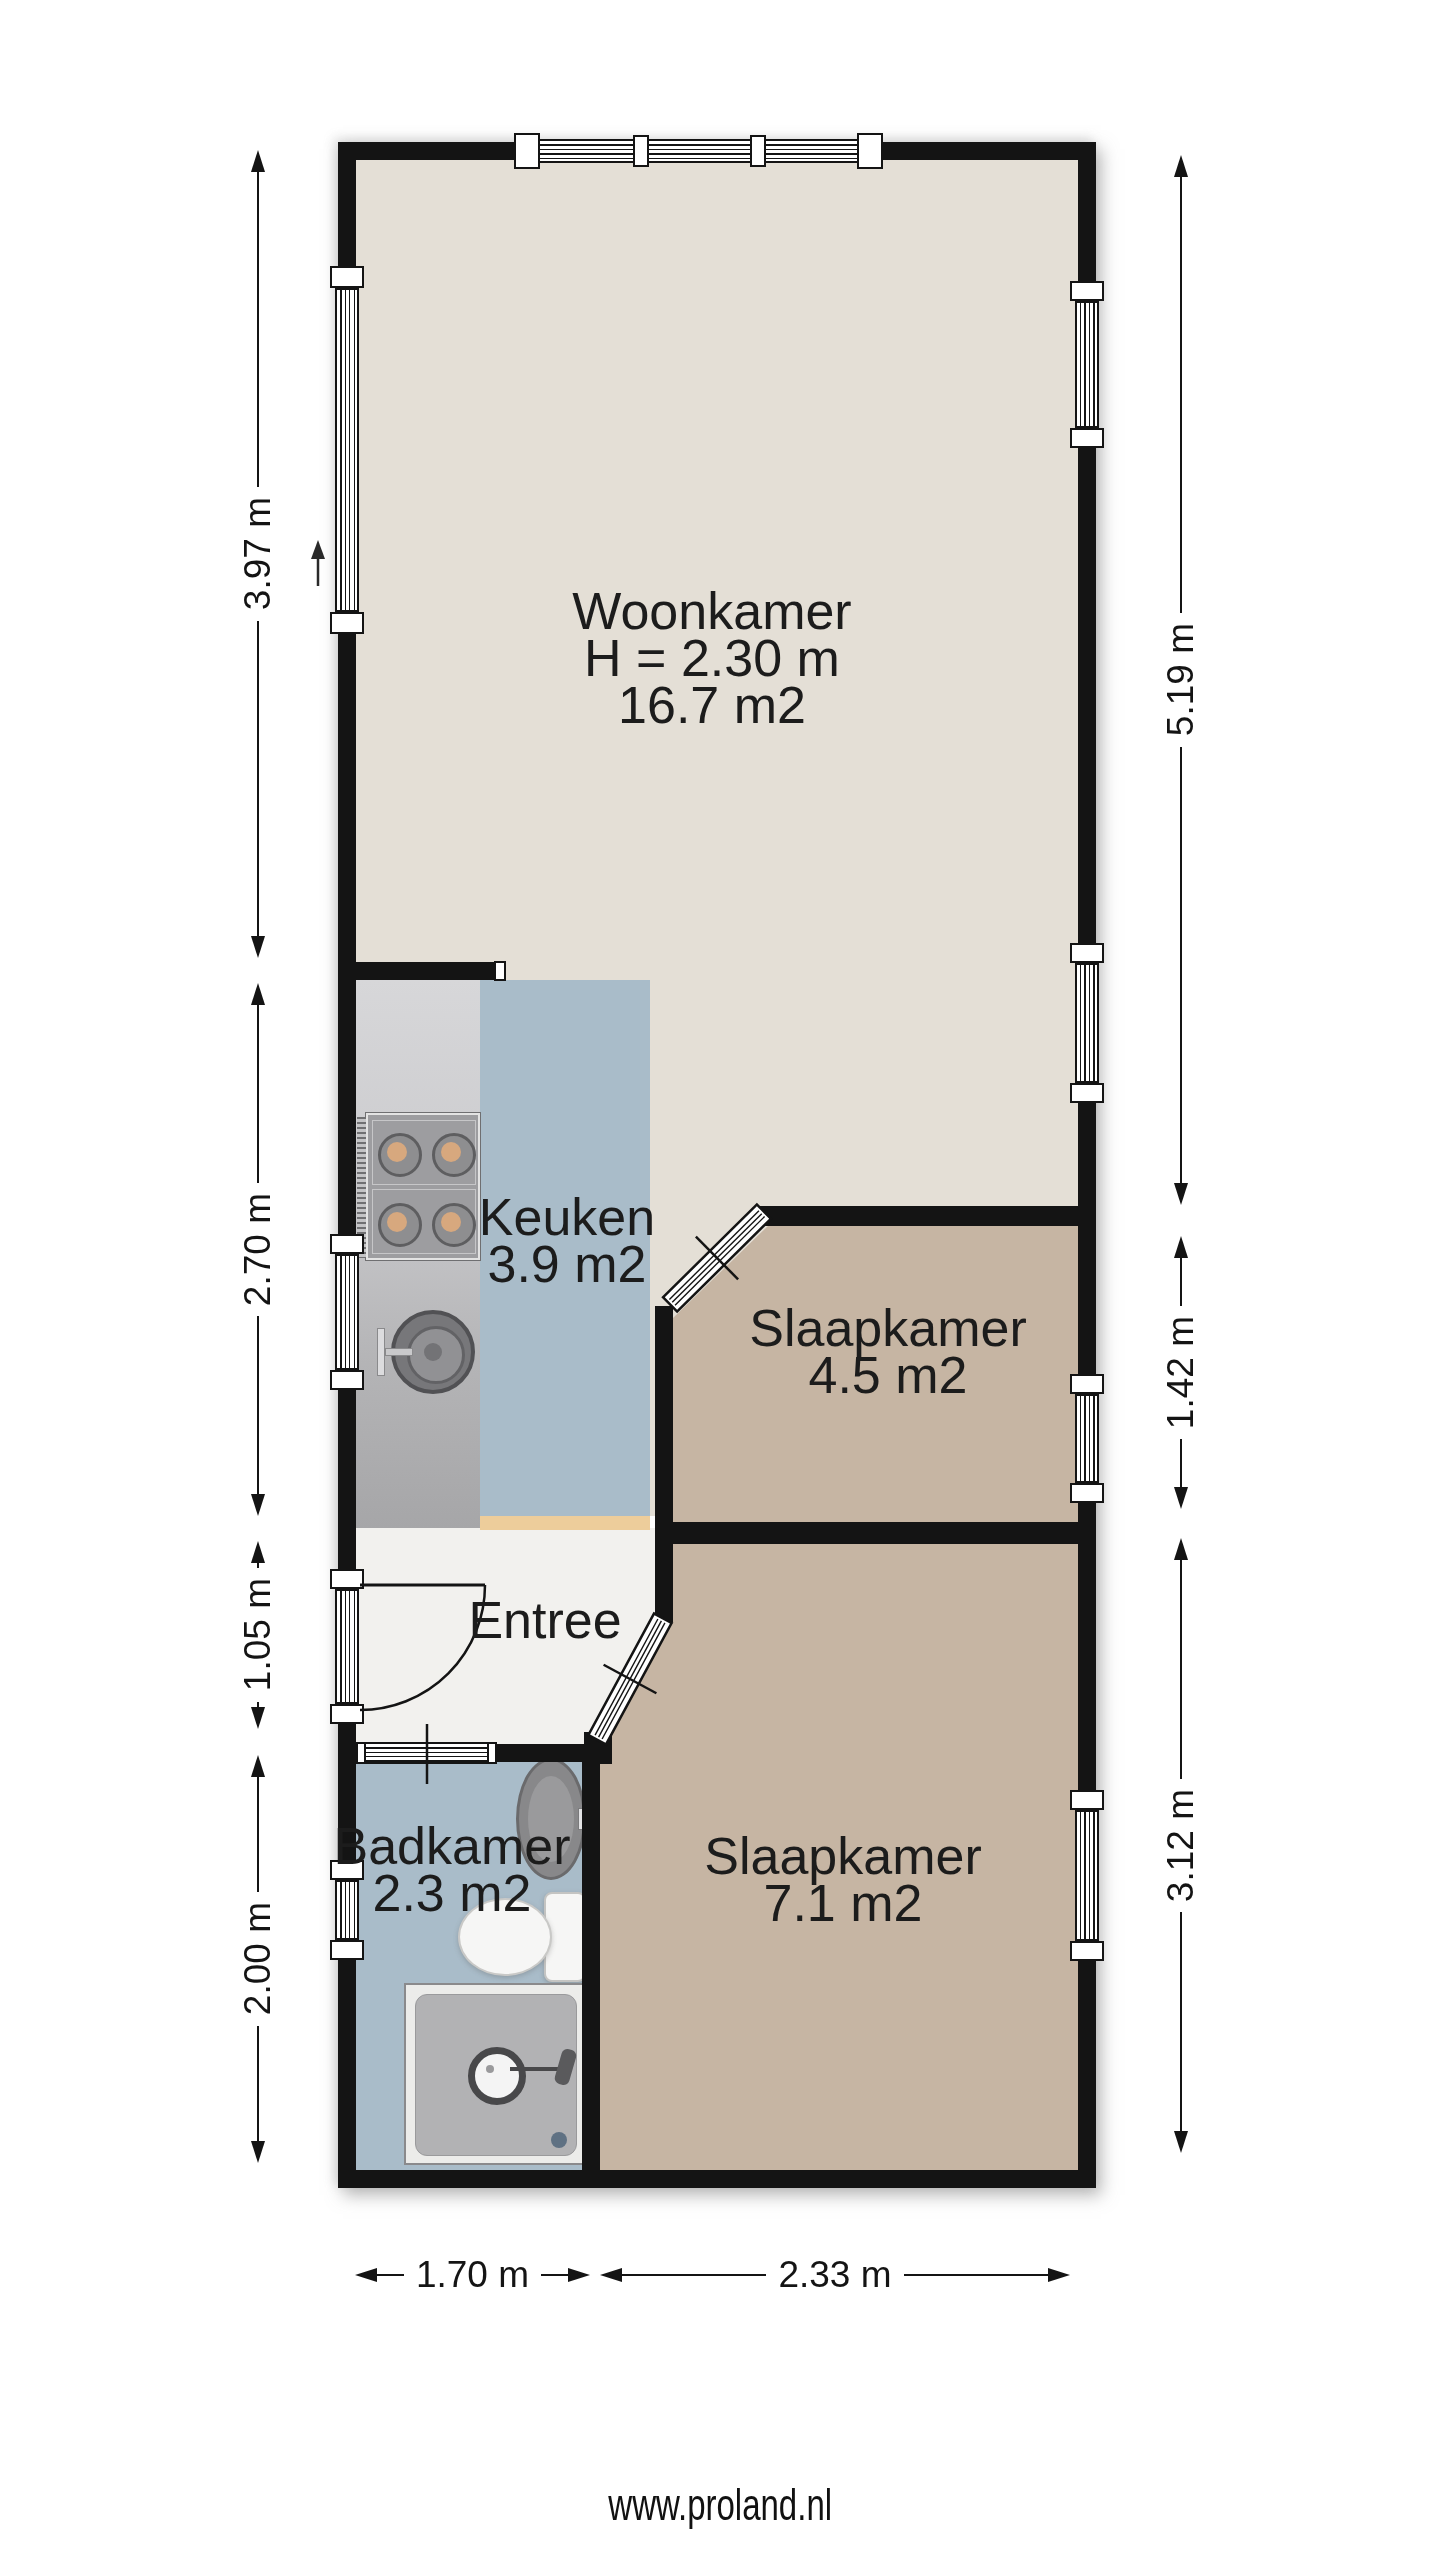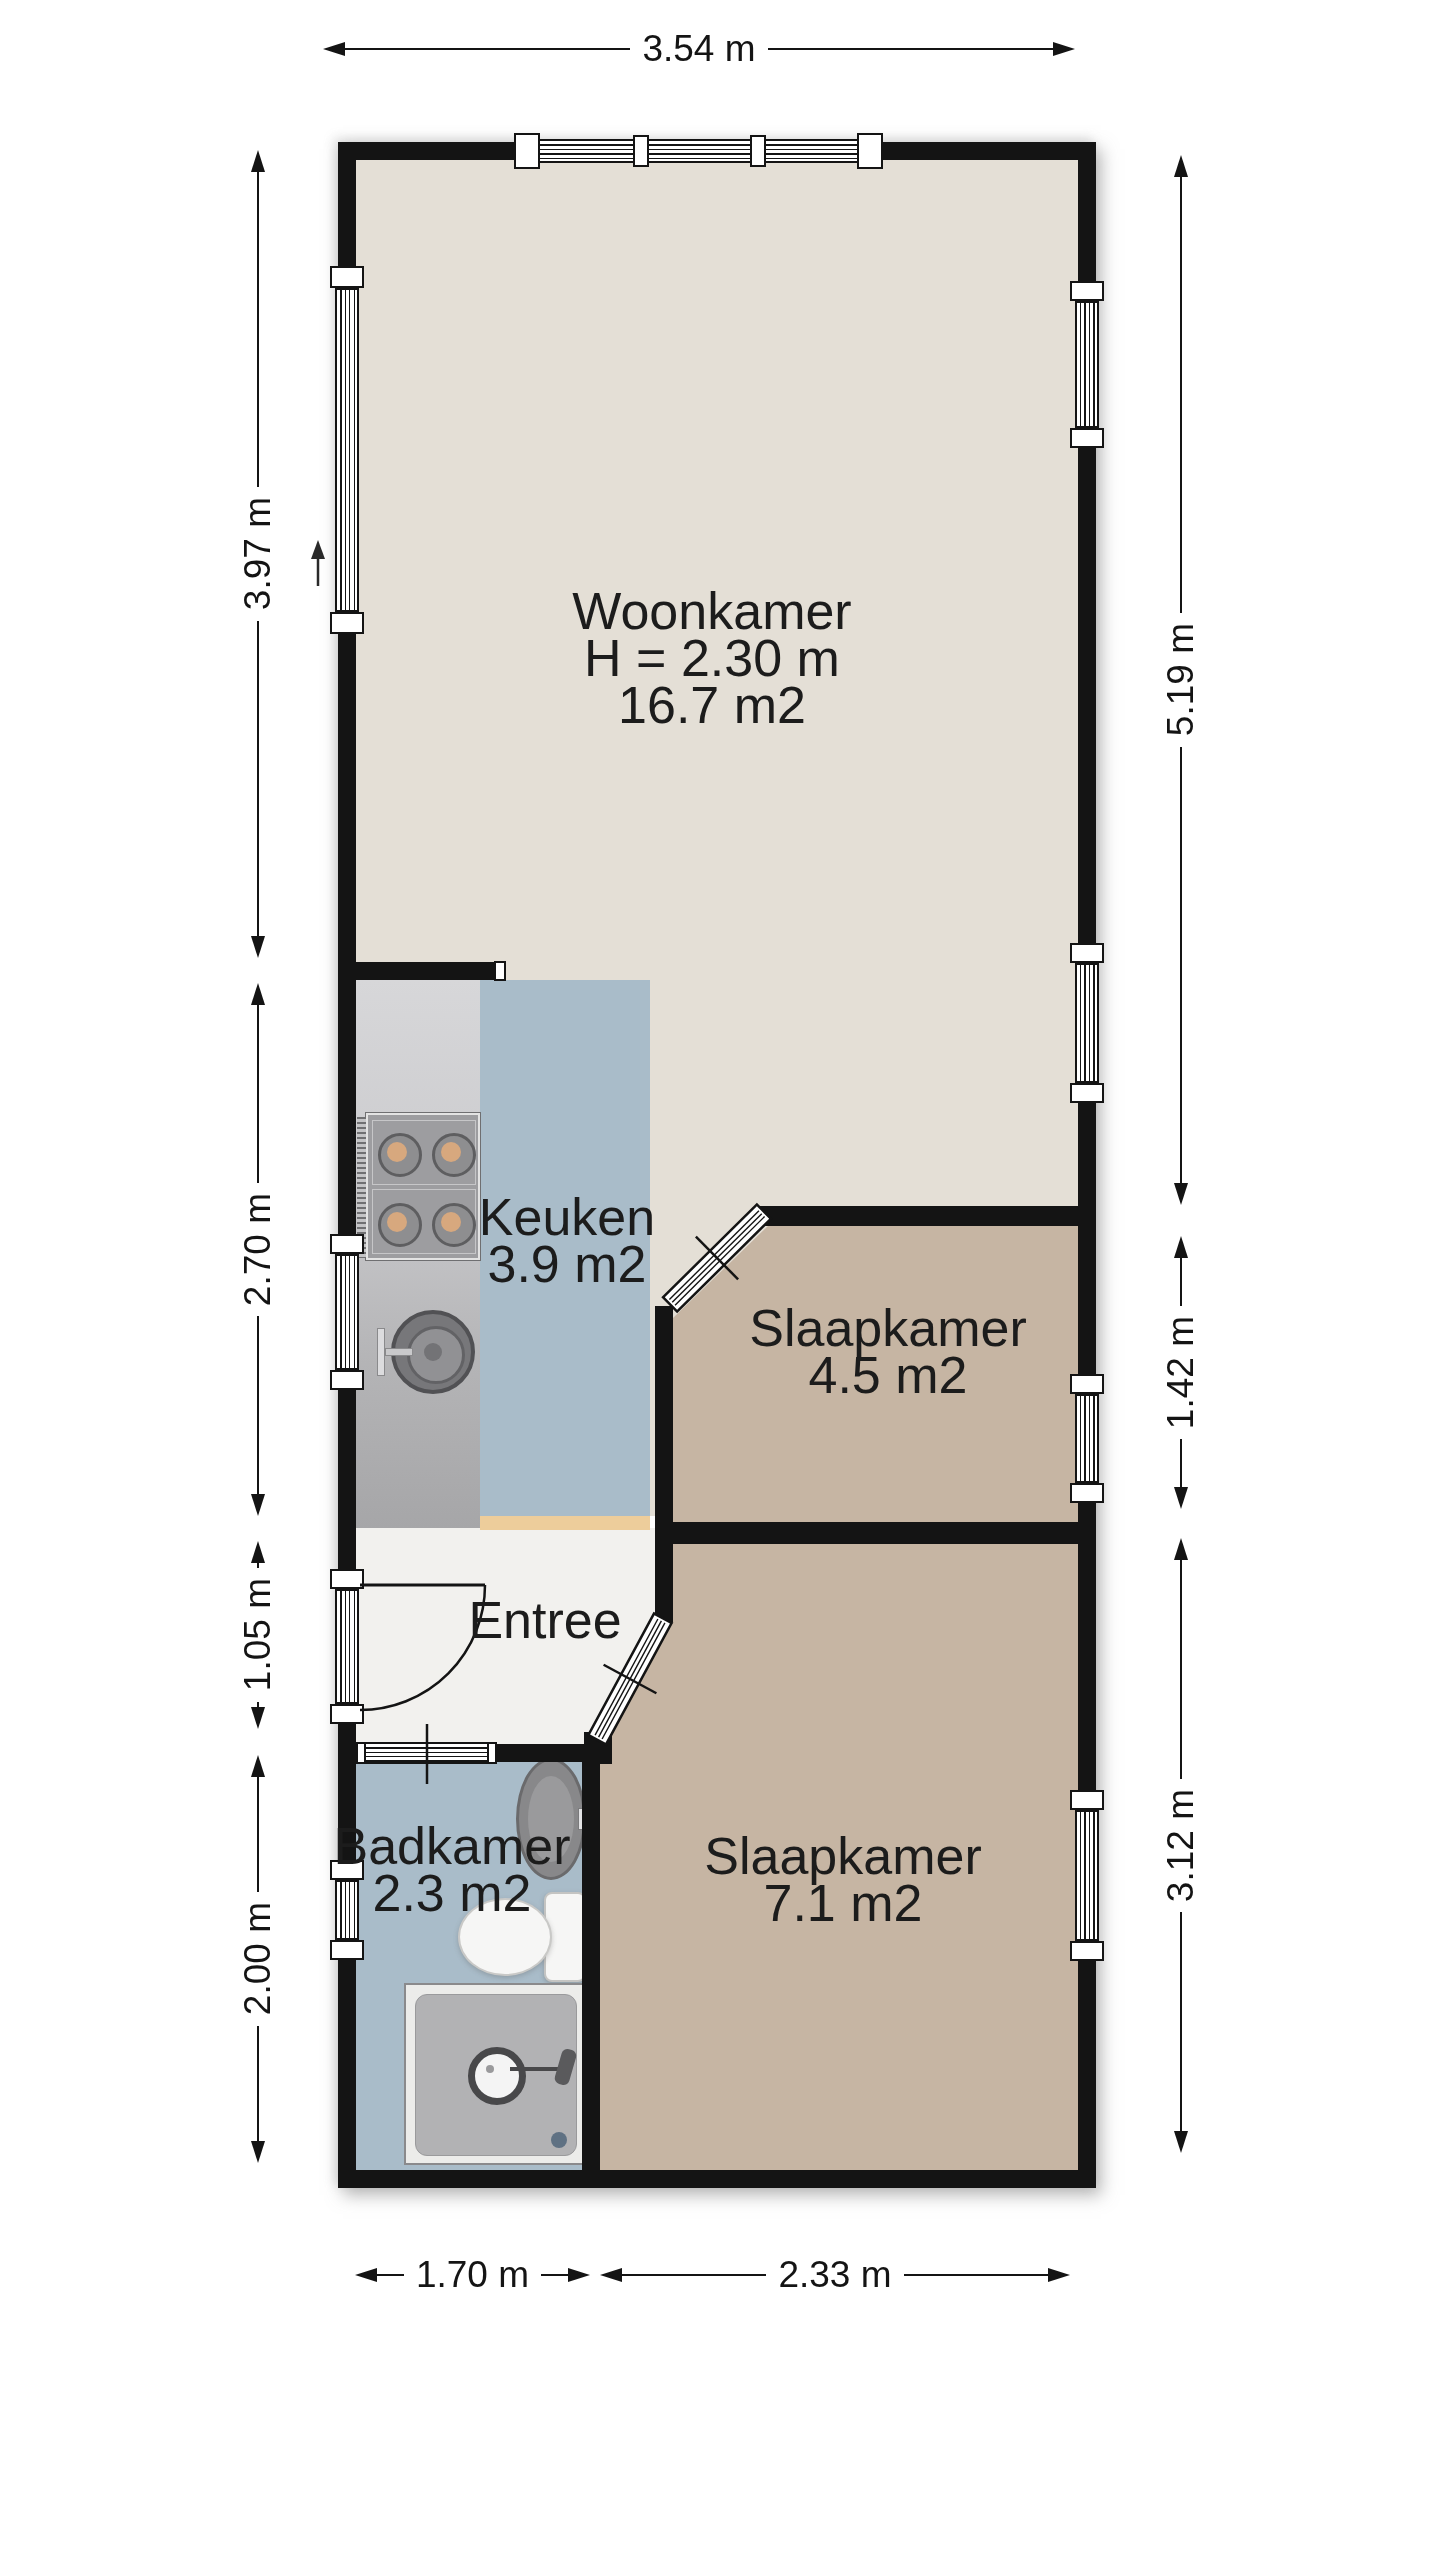--- a/index.html
+++ b/index.html
@@ -192,27 +192,20 @@
   </div>
   <div class="rlabel" style="left:452px;top:1870px;">
     <div>Badkamer</div>
     <div>2.3 m2</div>
   </div>
   <div class="rlabel" style="left:843px;top:1880px;">
     <div>Slaapkamer</div>
     <div>7.1 m2</div>
   </div>
 
-  <div class="hdim" style="left:323px;top:25px;width:752px;">
-    <div class="ah left"></div>
-      <div class="ln"></div>
-    <div class="lbl">3.54 m</div>
-    <div class="ln"></div>
-      <div class="ah right"></div>
-  </div>
 
   <div class="vdim" style="left:234px;top:150px;height:808px;">
     <div class="ah up"></div>
       <div class="ln"></div>
     <div class="lbl">3.97 m</div>
     <div class="ln"></div>
       <div class="ah down"></div>
   </div>
   <div class="vdim" style="left:234px;top:983px;height:533px;">
     <div class="ah up"></div>
@@ -266,14 +259,17 @@
       <div class="ah right"></div>
   </div>
   <div class="hdim" style="left:600px;top:2251px;width:470px;">
     <div class="ah left"></div>
       <div class="ln"></div>
     <div class="lbl">2.33 m</div>
     <div class="ln"></div>
       <div class="ah right"></div>
   </div>
 
+  <div class="footer-line" style="top:2480px;">
+    <span>www.proland.nl</span>
+  </div>
 
 </div>
 
 </body></html>

